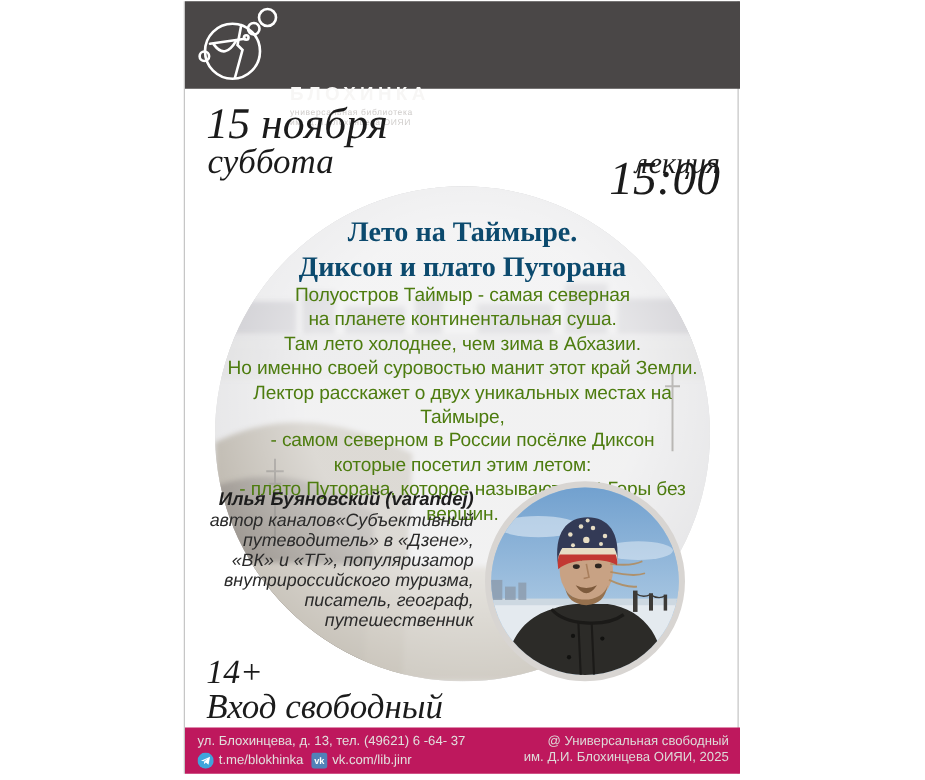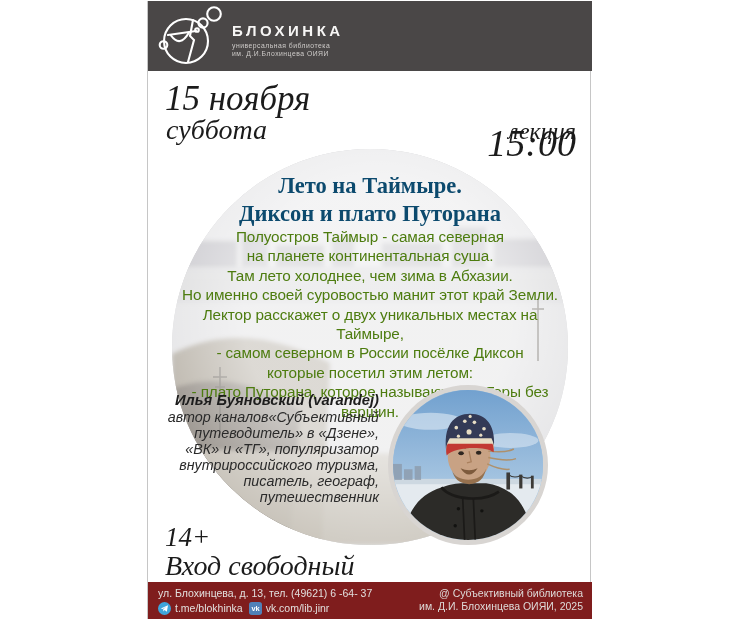--- a/index.html
+++ b/index.html
@@ -6,21 +6,21 @@
   html,body { width:740px; height:624px; background:#ffffff; overflow:hidden;
               font-family:"Liberation Sans", sans-serif; }
 
   .poster { position:absolute; left:147px; top:1px; width:444px; height:618px;
             background:#ffffff; border:1px solid #c6c6c6; border-top:none; border-bottom:none; }
 
   
   .topbar { position:absolute; left:0; top:0; width:444px; height:70px; background:#4a4747; }
   .logo-svg { position:absolute; left:8px; top:4px; }
   .logo-text { position:absolute; left:84px; top:21px; color:#f4f2f0; }
-  .logo-title { font-size:15px; font-weight:bold; letter-spacing:3.5px; color:#f7f6f5; }
+  .logo-title { font-size:15px; font-weight:bold; letter-spacing:3.5px; color:#f7f6f5;margin-top:45px; }
   .logo-sub { margin-top:3px; font-size:6.8px; line-height:8px; letter-spacing:0.5px; color:#cfccca; }
 
   
   .serif-i { font-family:"Liberation Serif", serif; font-style:italic; color:#1b1b1b; }
   .date-main  { position:absolute; left:17px;  top:78px;  font-size:35px; }
   .date-week  { position:absolute; left:18px;  top:113px; font-size:28px; }
   .time-main  { position:absolute; right:14px; top:76px;  font-size:38px; text-align:right;margin-top:44px; }
   .time-type  { position:absolute; right:14px; top:117px; font-size:24px; text-align:center; }
 
   
@@ -42,21 +42,21 @@
   .photo-circle { position:absolute; left:245px; top:389px; width:150px; height:150px;
                   border-radius:50%; border:5px solid #d8d5d2; overflow:hidden;
                   width:160px; height:160px; left:240px; top:384px; background:#9fc0dd; }
   .photo-circle svg { display:block; margin:-5px 0 0 -5px; }
 
   
   .age-rating { position:absolute; left:17px; top:521px; font-size:27px; }
   .admission  { position:absolute; left:17px; top:549px; font-size:28px; }
 
   
-  .footbar { position:absolute; left:0; top:581px; width:444px; height:37px; background:#7f1d1d;
+  .footbar { position:absolute; left:0; top:581px; width:444px; height:37px; background:#be185d;
              color:#e2dfdd; font-size:10.5px; }
   .foot-left { position:absolute; left:10px; top:5px; line-height:13px; }
   .foot-links { display:flex; align-items:center; gap:6px; margin-top:2px; }
   .foot-link { display:flex; align-items:flex-end; gap:4px; }
   .foot-right { position:absolute; right:9px; top:5px; text-align:right; line-height:13px; color:#dedbd9; }
 </style>
 </head>
 <body>
 
 <div class="poster">
@@ -228,18 +228,18 @@
         <span class="foot-link">
           <svg width="13" height="13" viewBox="0 0 14 14">
             <rect width="14" height="14" rx="3" fill="#5181b8"></rect>
             <text x="7" y="10" font-size="8" font-weight="bold" text-anchor="middle" fill="#ffffff" font-family="Liberation Sans, sans-serif">vk</text>
           </svg>
           <span>vk.com/lib.jinr</span>
         </span>
       </div>
     </div>
     <div class="foot-right">
-      <div>@ Субъективный библиотека</div>
+      <div>@ Универсальная свободный</div>
       <div>им. Д.И. Блохинцева ОИЯИ, 2025</div>
     </div>
   </div>
 
 </div>
 
 </body></html>

